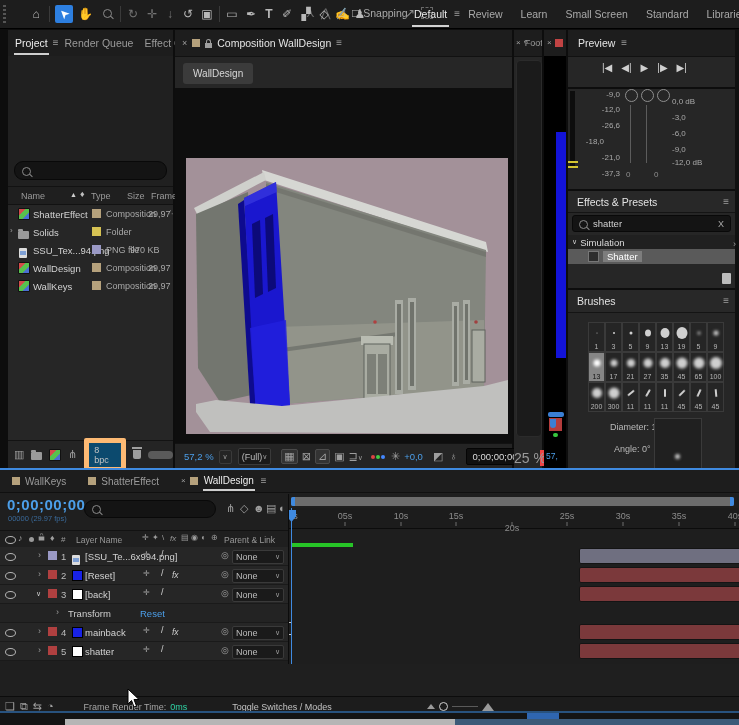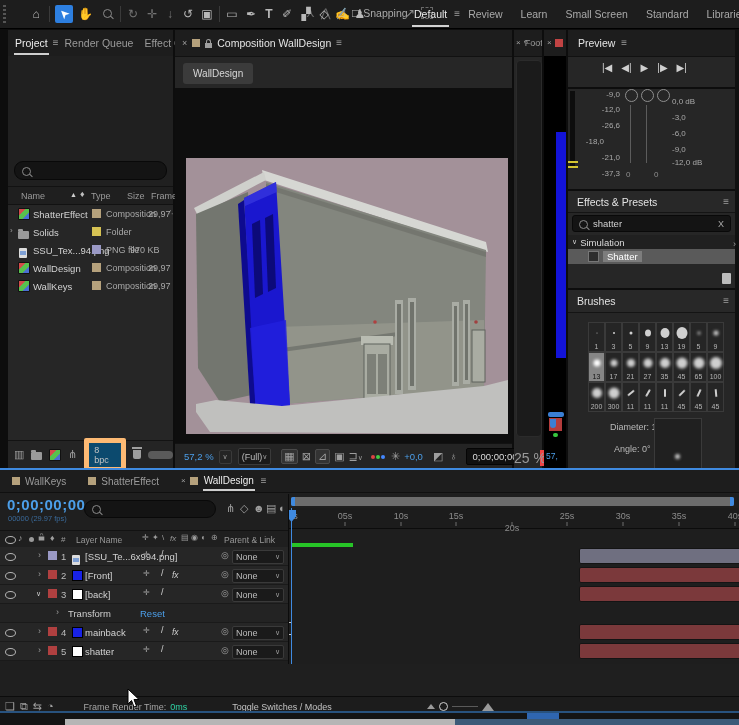--- a/index.html
+++ b/index.html
@@ -503,21 +503,21 @@
           <span>None</span>
           <span class="caret">∨</span>
         </span>
     </div>
     <div class="r" style="left:0;top:96px;width:288px;height:18px;background:#262626;border-bottom:1px solid #1a1a1a;">
       <span class="r eye" style="left:5px;top:6px;"></span>
       <span class="r ic" style="left:38px;top:4px;font-size:9px;">›</span>
       <span class="r sw" style="left:48px;top:4px;background:#b04040;"></span>
       <span class="r tx" style="left:61px;top:4px;font-size:9.5px;color:#bdbdbd;">2</span>
       <span class="r sw" style="left:72px;top:4px;background:#1822e6;border:1px solid #000;"></span>
-      <span class="r tx" style="left:85px;top:4px;font-size:9.5px;color:#d2d2d2;">[Front]</span>
+      <span class="r tx" style="left:85px;top:4px;font-size:9.5px;color:#d2d2d2;">[Reset]</span>
       <span class="r ic" style="left:143px;top:4px;font-size:8px;">✛</span>
       <span class="r ic" style="left:161px;top:3px;font-size:9px;color:#cfcfcf;">/</span>
       <span class="r tx" style="left:172px;top:4px;font-size:8.5px;font-style:italic;color:#cfcfcf;">fx</span>
       <span class="r ic" style="left:221px;top:4px;font-size:9px;">◎</span>
       <span class="r ddl" style="left:232px;top:3px;width:44px;height:12px;">
           <span>None</span>
           <span class="caret">∨</span>
         </span>
     </div>
     <div class="r" style="left:0;top:115px;width:288px;height:18px;background:#262626;border-bottom:1px solid #1a1a1a;">

